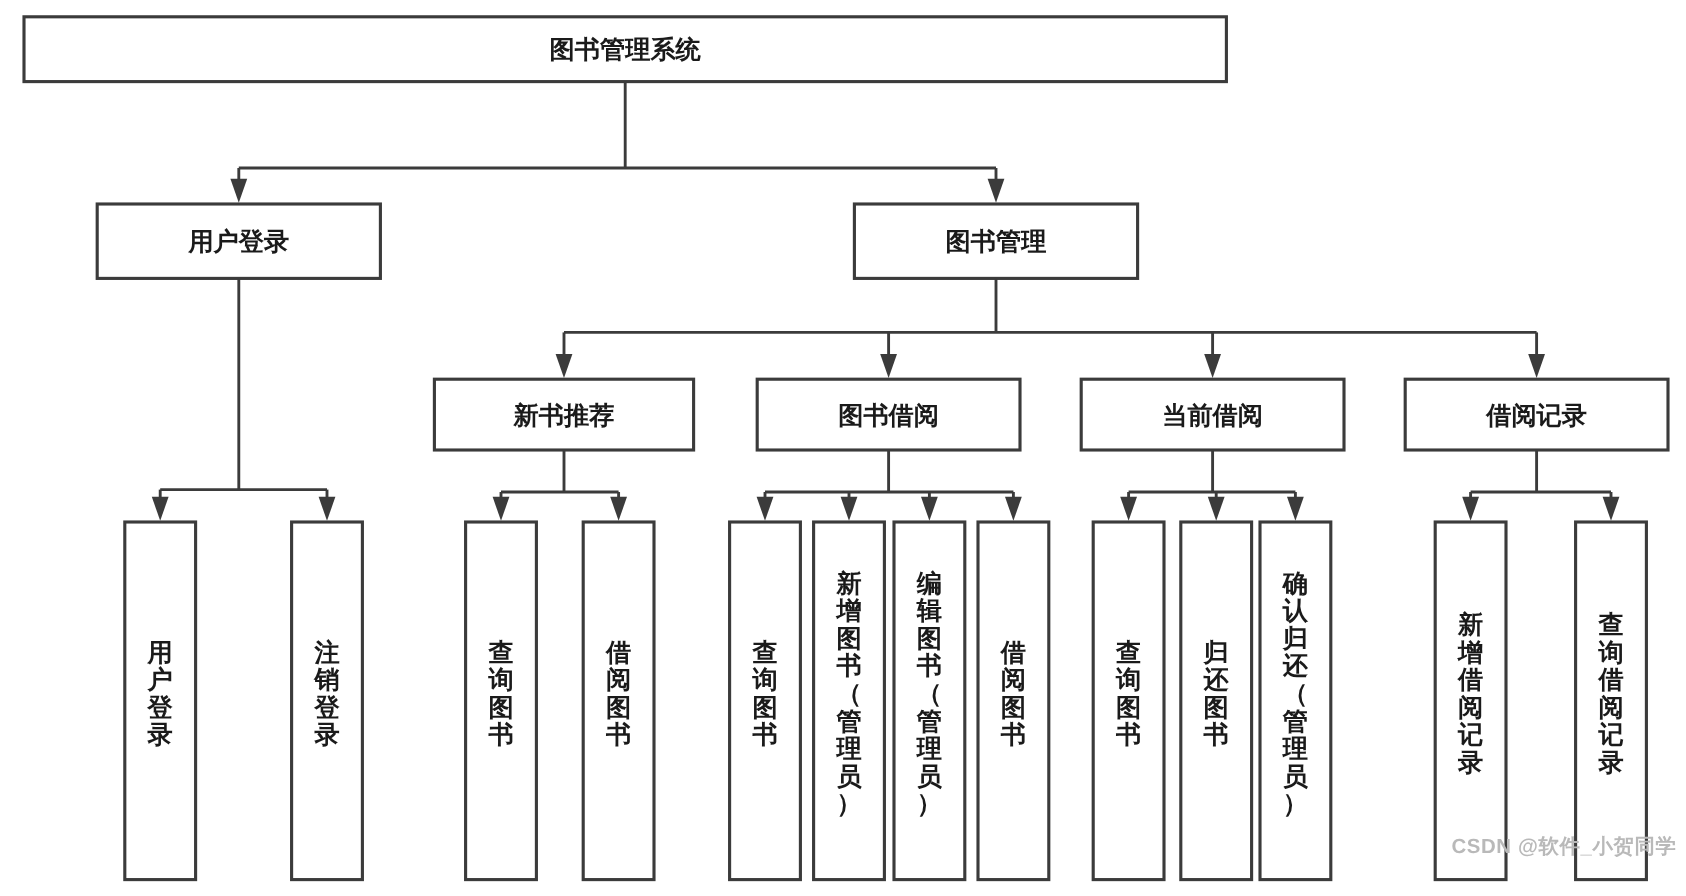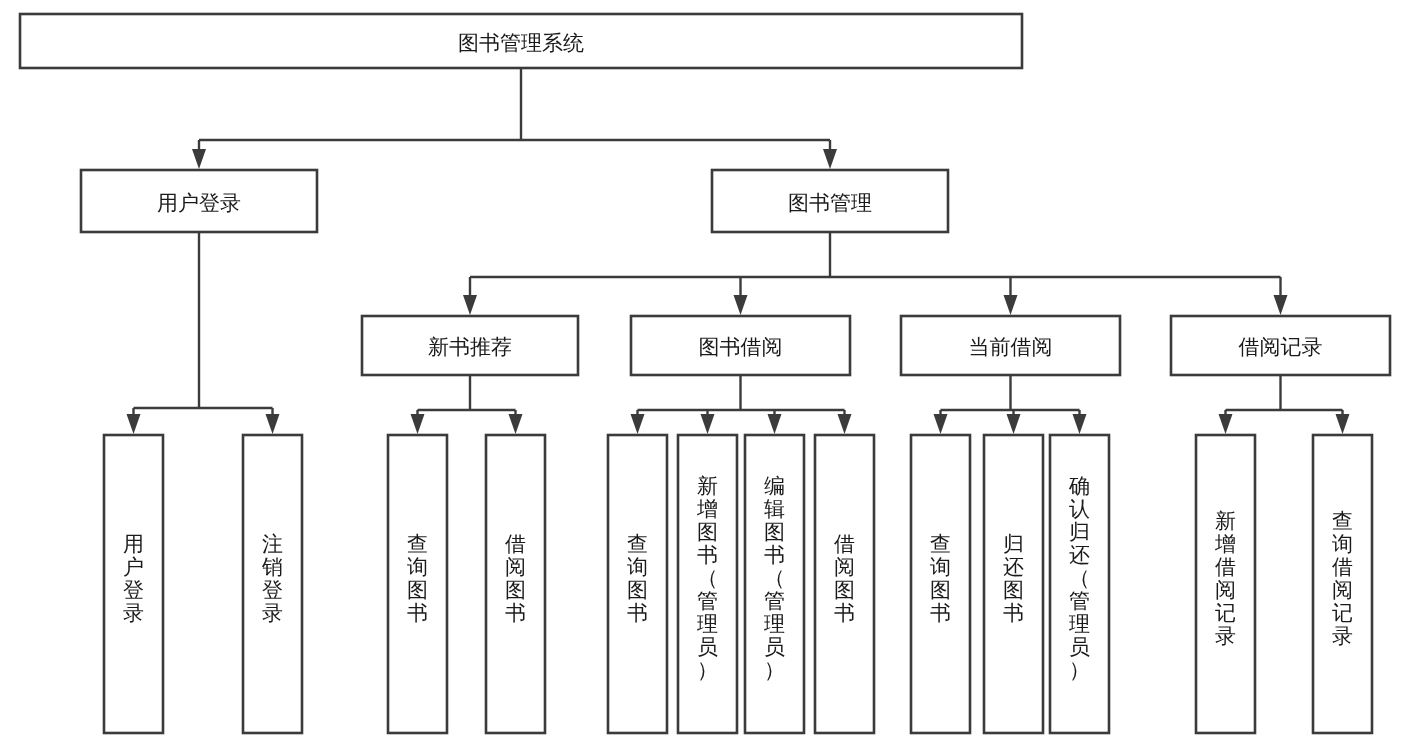--- a/index.html
+++ b/index.html
@@ -11,20 +11,21 @@
     width: 1405px;
     height: 747px;
     font-family: "Liberation Sans", "DejaVu Sans", sans-serif;
     overflow: hidden;
     position: relative;
   }
   #diagram-root {
     position: relative;
     width: 1405px;
     height: 721px;
+    font-weight: bold;
   }
   svg#tree-svg {
     position: absolute;
     left: 0;
     top: 0;
     width: 1405px;
     height: 747px;
     display: block;
   }
   .node-box {
@@ -204,14 +205,15 @@
           <rect x="1196" y="435" width="59" height="298" class="node-box"></rect>
           <text x="1225.5" y="527.5" class="node-label-v"><tspan x="1225.5" dy="0">新</tspan><tspan x="1225.5" dy="23">增</tspan><tspan x="1225.5" dy="23">借</tspan><tspan x="1225.5" dy="23">阅</tspan><tspan x="1225.5" dy="23">记</tspan><tspan x="1225.5" dy="23">录</tspan></text>
         </g>
         <g>
           <rect x="1313" y="435" width="59" height="298" class="node-box"></rect>
           <text x="1342.5" y="527.5" class="node-label-v"><tspan x="1342.5" dy="0">查</tspan><tspan x="1342.5" dy="23">询</tspan><tspan x="1342.5" dy="23">借</tspan><tspan x="1342.5" dy="23">阅</tspan><tspan x="1342.5" dy="23">记</tspan><tspan x="1342.5" dy="23">录</tspan></text>
         </g>
       </g>
   </svg>
 
+  <div class="watermark-text">CSDN @软件_小贺同学</div>
 
 </div>
 
 </body></html>

